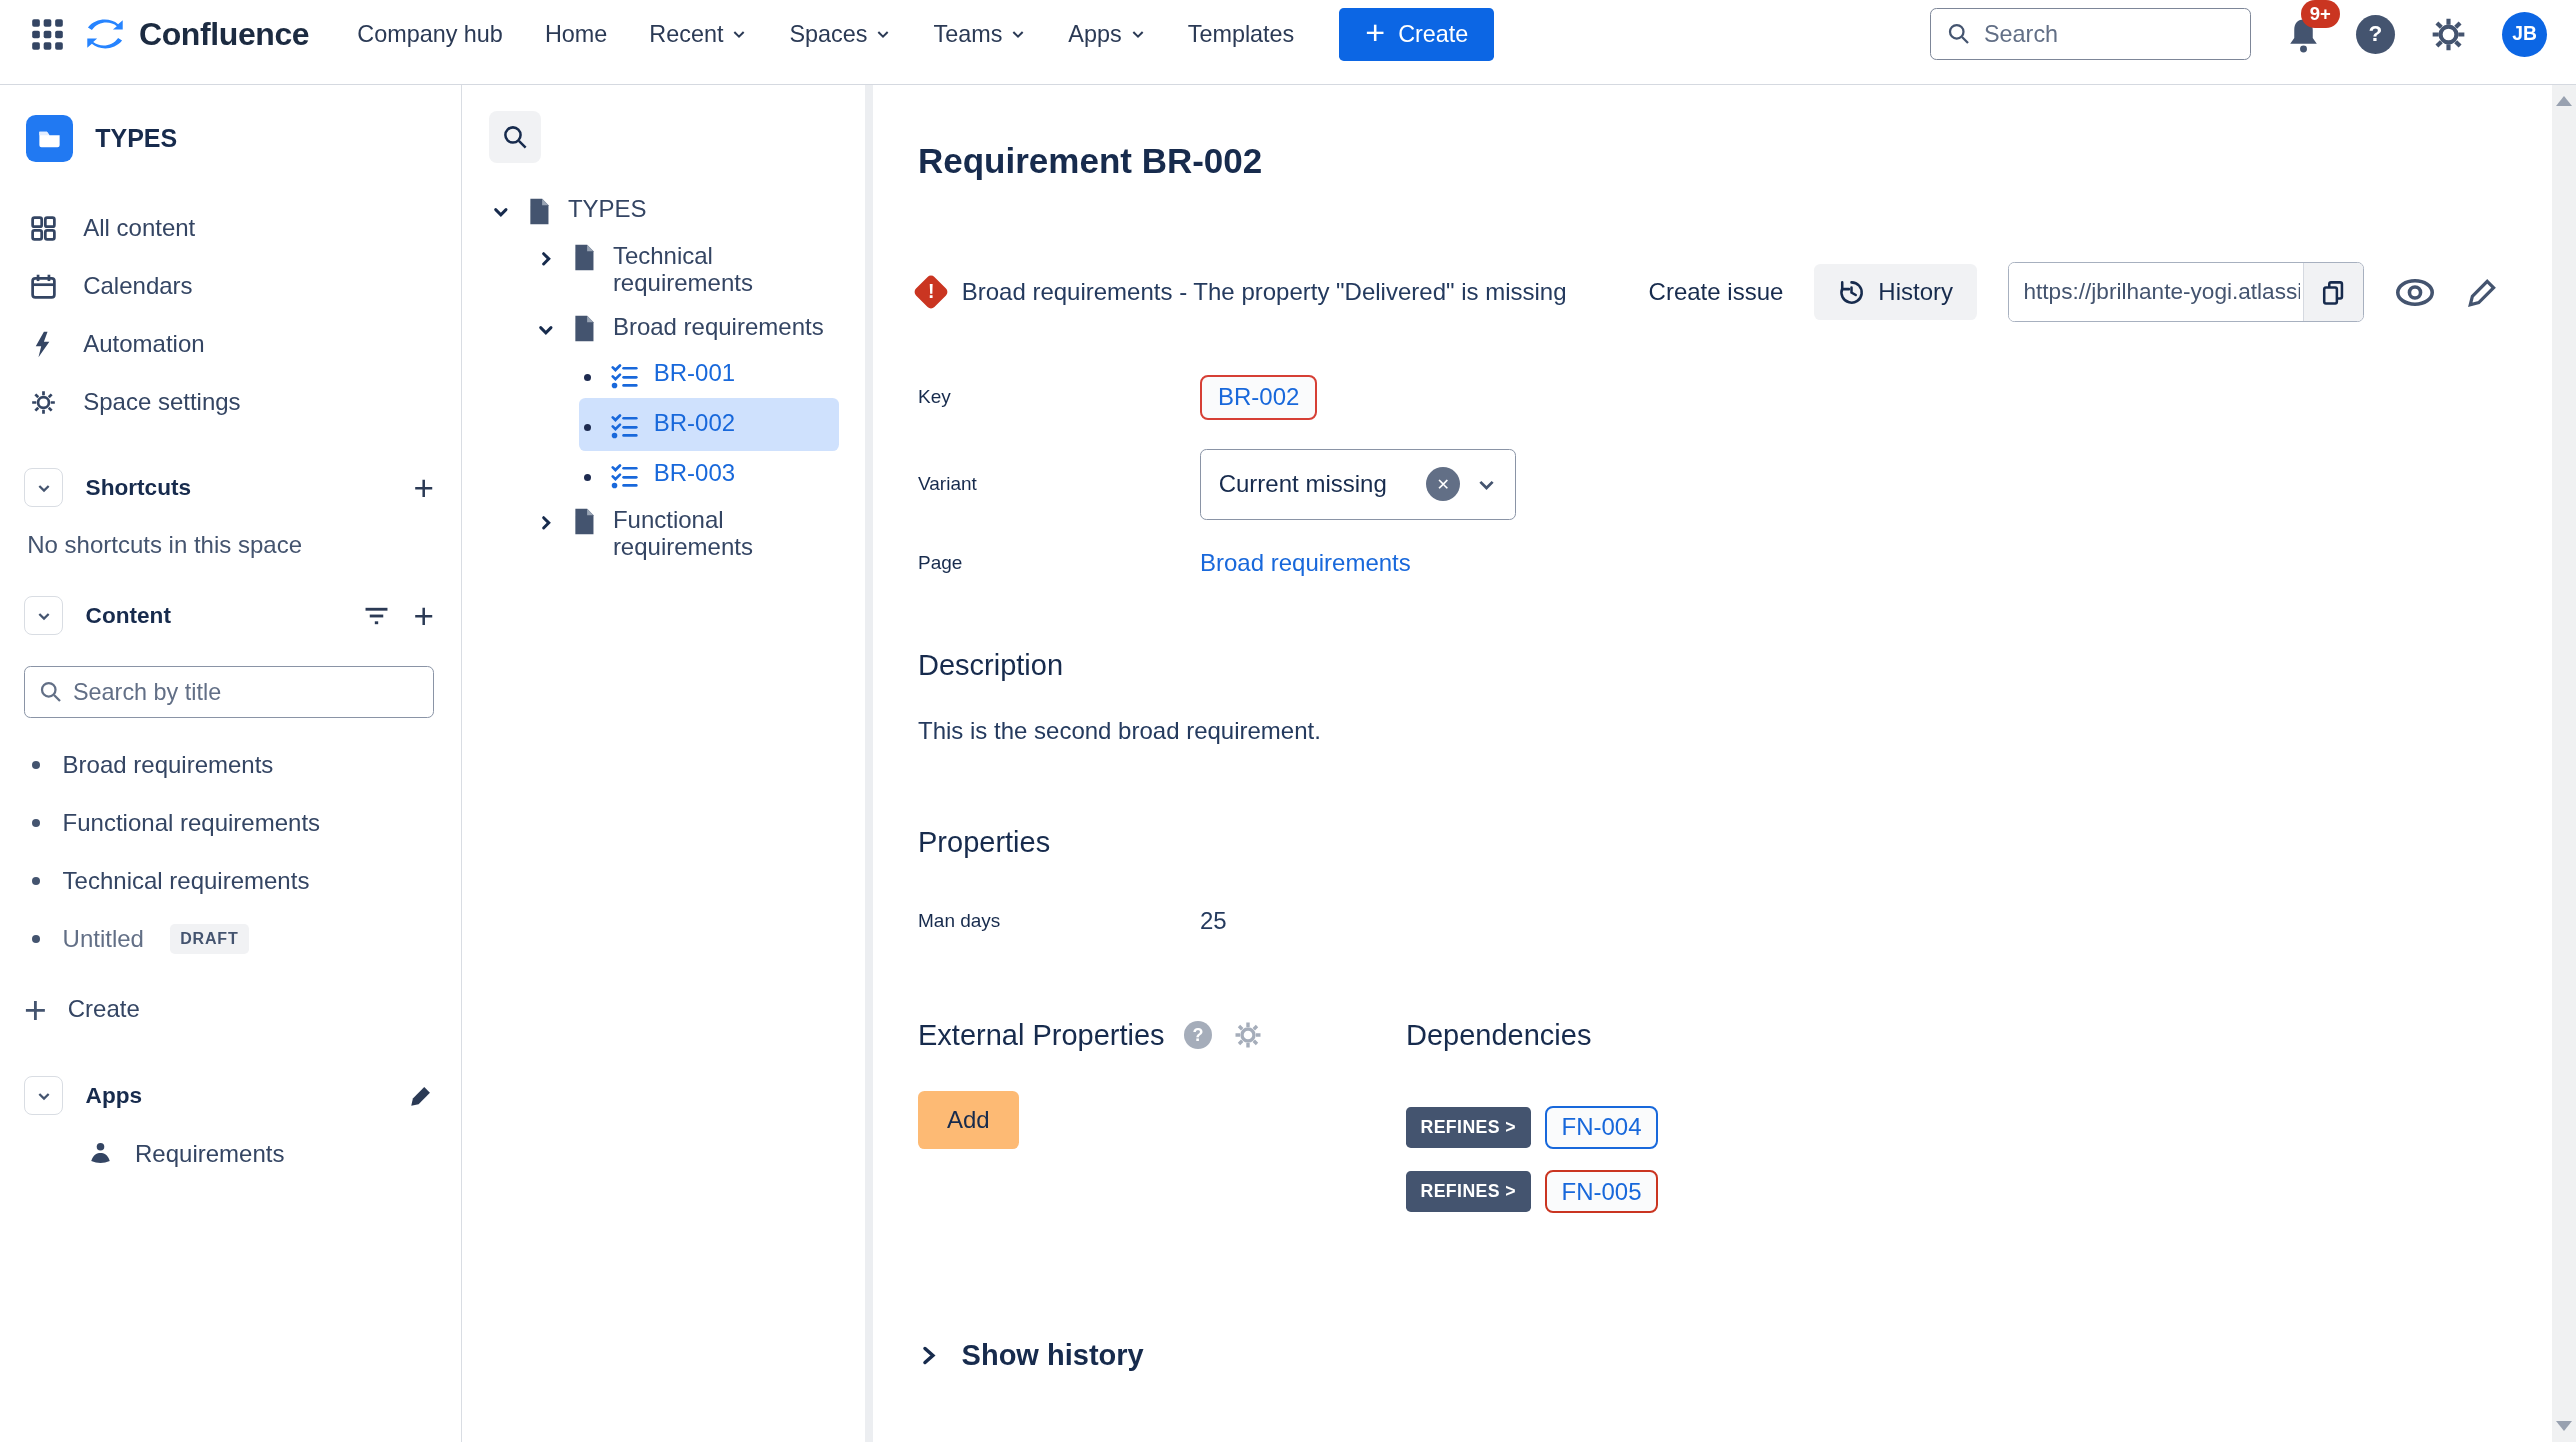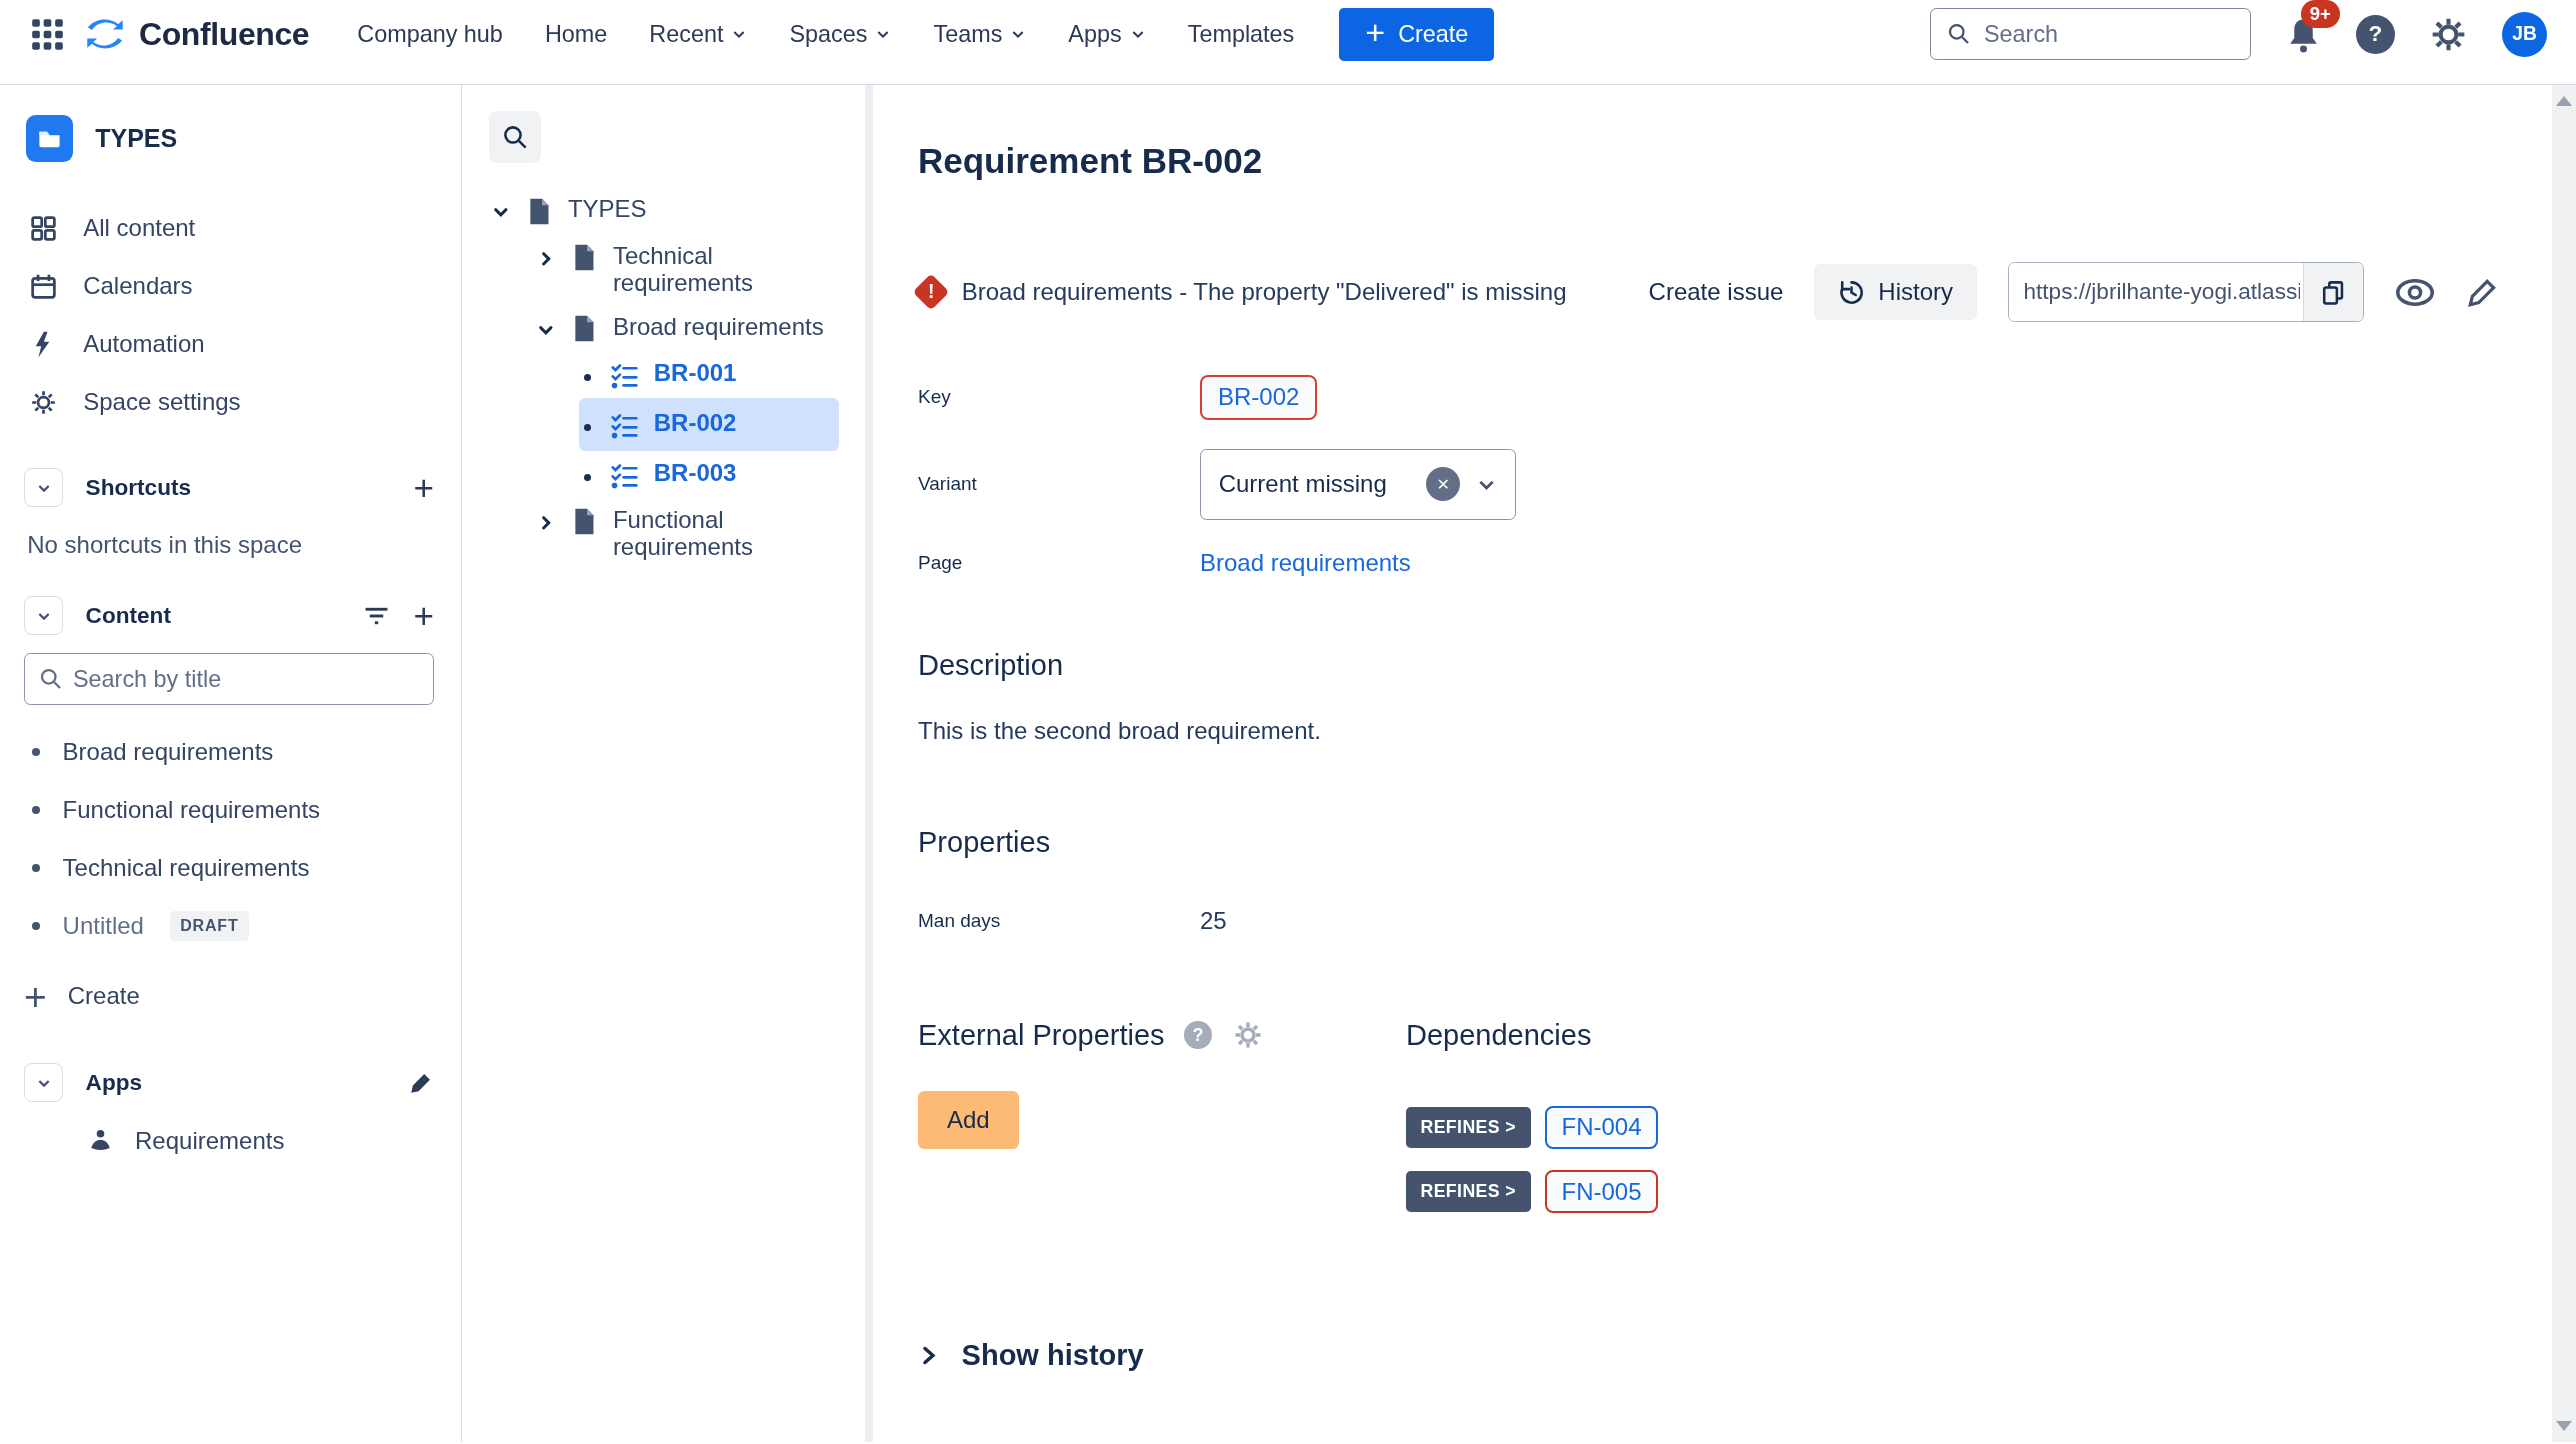--- a/index.html
+++ b/index.html
@@ -51,21 +51,21 @@
   .space-name { font-size:25px; font-weight:700; color:#172B4D; }
   .side-item { display:flex; align-items:center; gap:24px; height:58px; font-size:24px; color:#344563; cursor:pointer; padding-left:3.2px; }
   .side-item .ic { width:32px; display:flex; justify-content:center; }
   .sec-head { display:flex; align-items:center; margin-top:37px; }
   .chev-btn { width:39px; height:39px; border:1.6px solid #D9DDE3; border-radius:8px; background:#fff; display:flex; align-items:center; justify-content:center; cursor:pointer; }
   .sec-title { margin-left:22.6px; font-size:22.6px; font-weight:700; color:#172B4D; }
   .sec-actions { margin-left:auto; display:flex; align-items:center; gap:24px; color:#2B3A55; }
   .ghost-ic { background:none; border:none; cursor:pointer; color:#2B3A55; display:flex; align-items:center; padding:0; }
   .plus-glyph { font-size:35px; font-weight:300; color:#2B3A55; line-height:1; }
   .empty-text { font-size:24px; color:#44546F; margin:24px 0 0 3.2px; }
-  .title-search { position:relative; margin-top:18px; }
+  .title-search { position:relative; margin-top:31px; }
   .title-search input { width:100%; height:52px; border:1.6px solid #8A94A6; border-radius:6.4px; padding:0 16px 0 48px; font-size:23.4px; color:#44546F; font-family:inherit; outline:none; }
   .title-search input::placeholder { color:#626F86; }
   .title-search .mag { position:absolute; left:14.5px; top:13.7px; }
   .content-list { margin-top:17.7px; }
   .content-item { display:flex; align-items:center; gap:22.6px; height:58px; font-size:24px; color:#344563; cursor:pointer; padding-left:8px; }
   .dot { width:8px; height:8px; border-radius:50%; background:#44546F; flex:none; }
   .muted { color:#626F86; }
   .draft-badge { background:#F1F2F4; color:#44546F; font-size:16px; font-weight:700; letter-spacing:0.8px; border-radius:4.8px; padding:5.6px 10.5px; margin-left:3.2px; }
   .create-row { display:flex; align-items:center; gap:21px; height:60px; font-size:24px; color:#344563; cursor:pointer; margin-top:11.3px; }
   .create-row .plus-glyph { font-size:39px; color:#44546F; }
@@ -74,21 +74,21 @@
   
   .tree-search-btn { width:52px; height:52px; border-radius:8px; background:#F1F2F4; border:none; display:flex; align-items:center; justify-content:center; cursor:pointer; margin-bottom:24px; }
   .tree-row { display:flex; align-items:flex-start; gap:14.5px; padding:8px 3.2px; font-size:24px; color:#344563; cursor:pointer; }
   .tree-row .chev { margin-top:8px; flex:none; }
   .tree-row .rowdot { width:7.2px; height:7.2px; border-radius:50%; background:#1E2B50; margin:14.5px 4.8px 0 1.6px; flex:none; }
   .tree-row .ficon { flex:none; margin-top:1.6px; }
   .d1 { margin-left:45px; }
   .d2 { margin-left:90px; }
   .tree-label { line-height:1.15; }
   .wrap2 { max-width:201px; }
-  .task-label { color:#1868DB;font-weight:bold; }
+  .task-label { color:#1868DB; }
   .tree-row.selected { background:#CFE1FD; border-radius:6.4px; margin-right:4.8px; padding-top:11.3px; padding-bottom:11.3px; }
 
   
   .page-title { font-size:35px; font-weight:700; color:#172B4D; }
   .warn-row { display:flex; align-items:center; margin-top:81px; }
   .warning { display:flex; align-items:center; gap:17.7px; font-size:24px; color:#243A5E; }
   .warn-ic { width:26px; height:26px; background:#CA3521; border-radius:4.8px; transform:rotate(45deg); display:flex; align-items:center; justify-content:center; flex:none; }
   .warn-ic::after { content:"!"; color:#fff; font-weight:700; font-size:19.3px; transform:rotate(-45deg); }
   .toolbar { margin-left:auto; display:flex; align-items:center; gap:31px; }
   .create-issue { font-size:24px; color:#172B4D; cursor:pointer; white-space:nowrap; }

